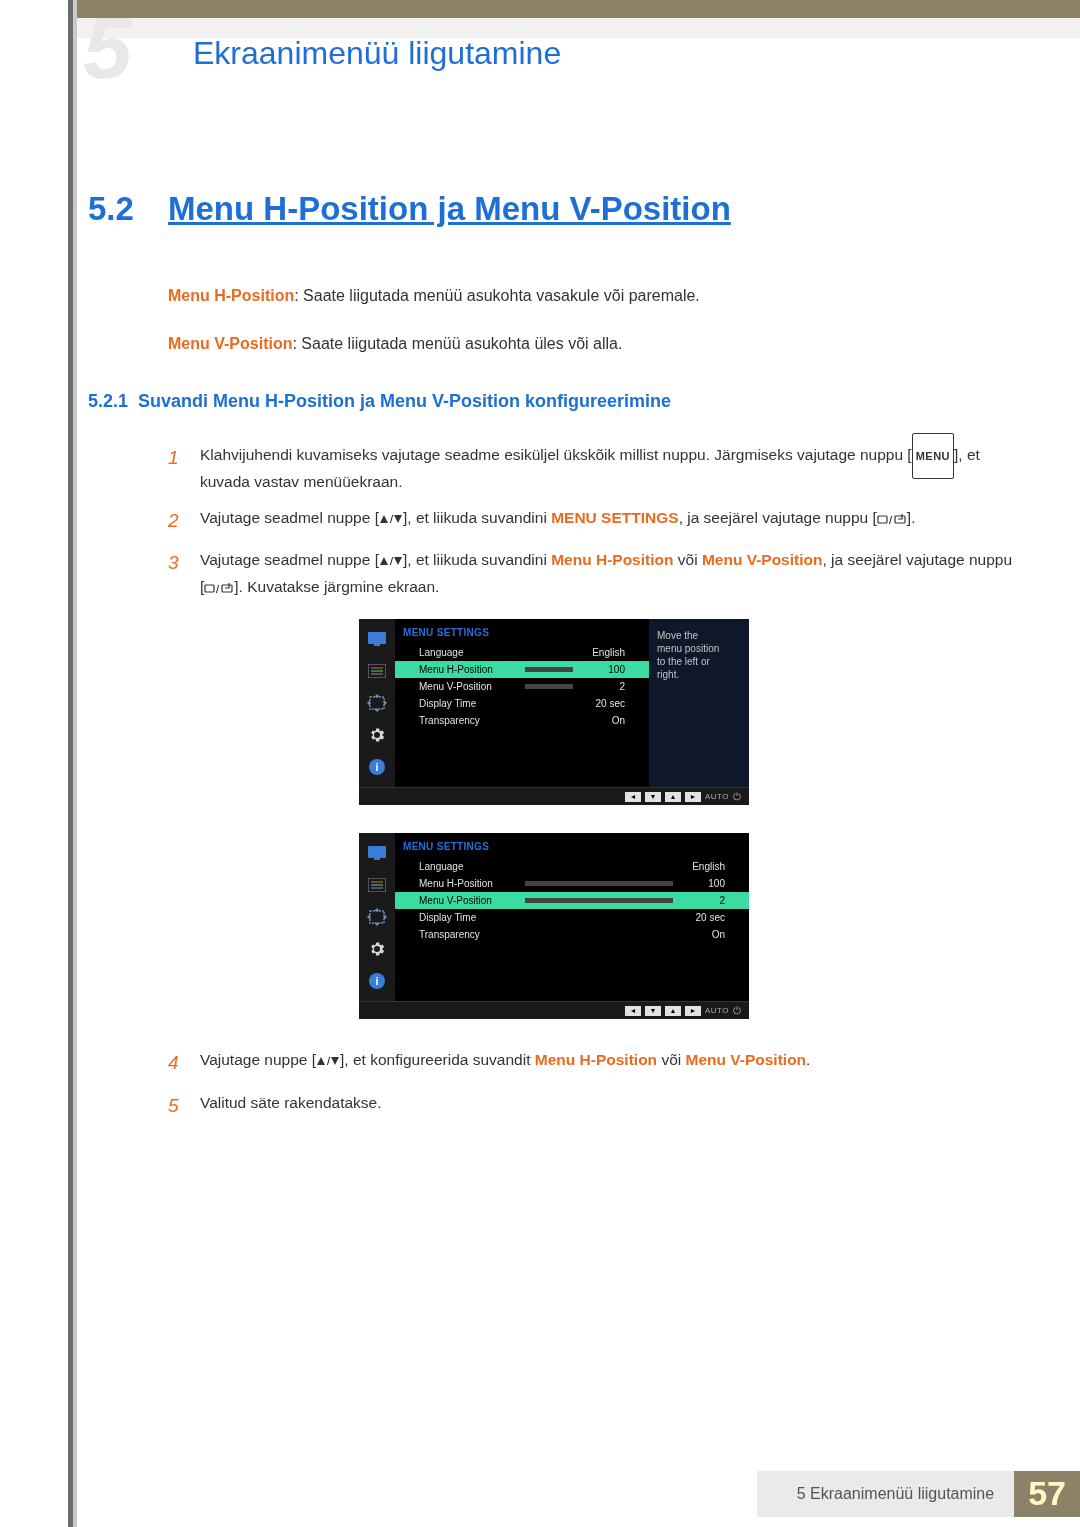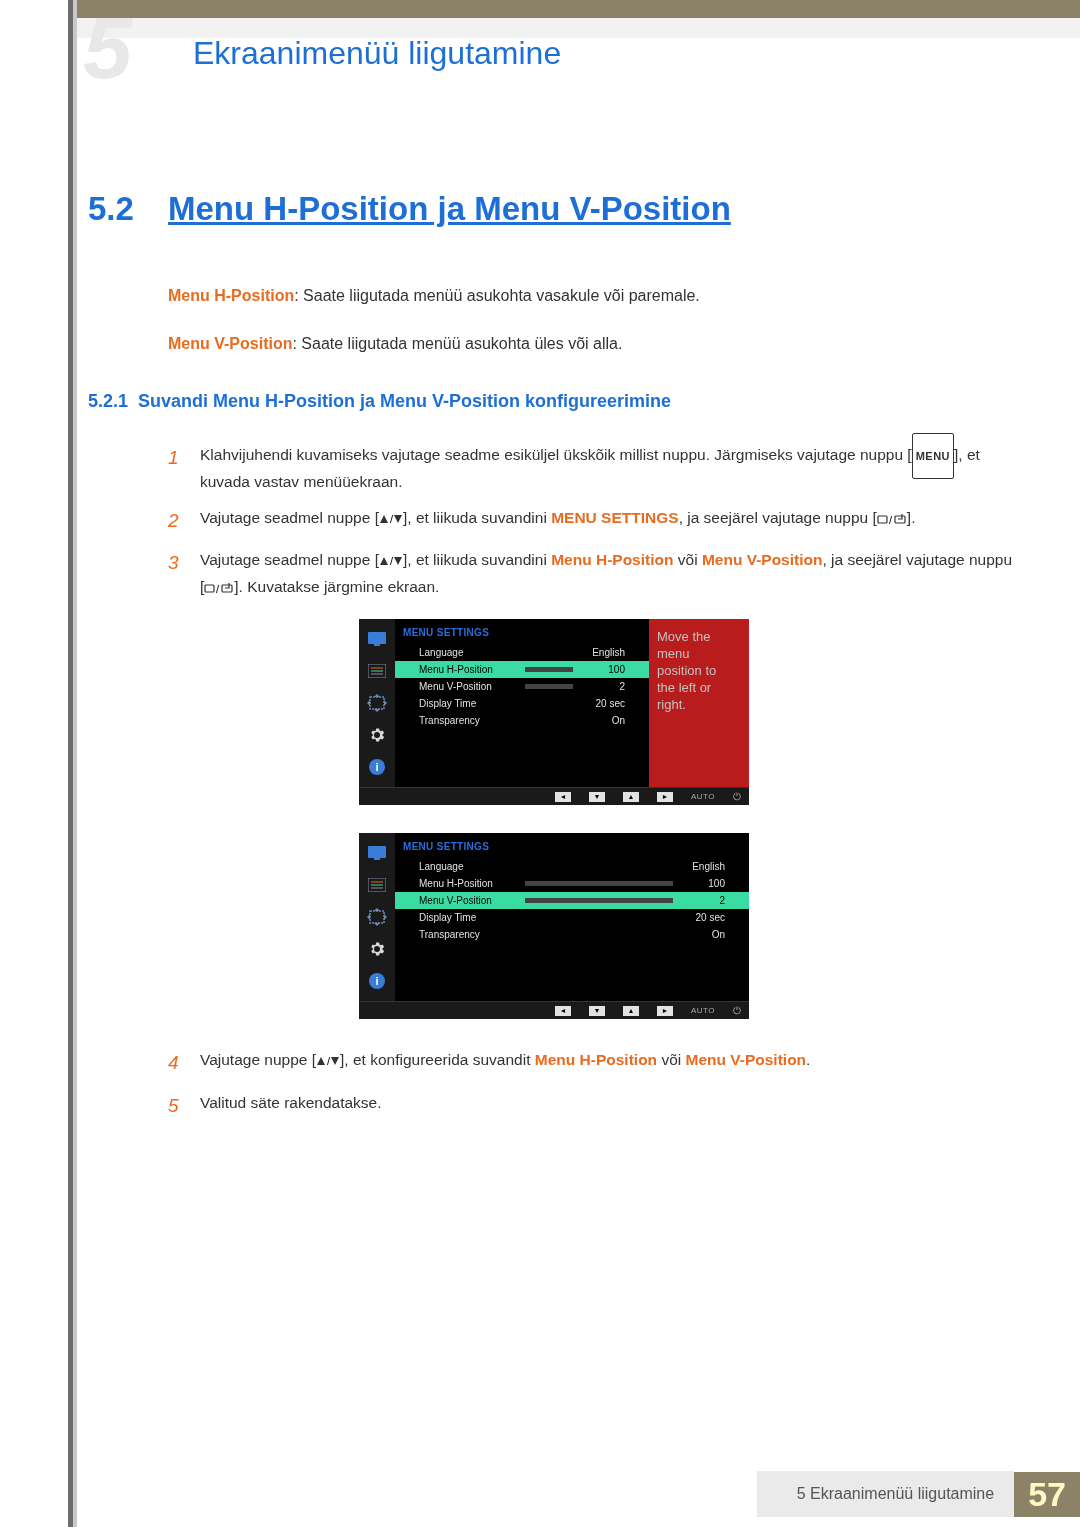--- a/index.html
+++ b/index.html
@@ -103,50 +103,49 @@
   .osd-row.sel { background: #3adca3; color: #000; }
   .osd-row .lbl { width: 100px; }
   .osd-row .bar { flex: 1; height: 5px; background: #444; position: relative; margin: 0 6px; }
   .osd-row .bar .fill { height: 100%; background: #bdbdbd; }
   .osd-row.sel .bar .fill { background: #fff; }
   .osd-row .val { width: 46px; text-align: right; }
   .osd-empty { height: 56px; }
   .osd-help {
     width: 100px;
     padding: 10px 24px 0 8px;
-    font-size: 13px;
+    font-size: 10px;
     color: #c2c2c2;
     line-height: 1.3;
-    background: #b91c1c;
+    background: #0f172a;
   }
   .osd-footer {
     height: 18px;
     background: #1a1a1a;
     display: flex;
     align-items: center;
     justify-content: flex-end;
-    gap: 18px;
+    gap: 4px;
     padding: 0 8px;
     border-top: 1px solid #333;
   }
   .osd-footer .fb {
     width: 16px; height: 10px;
     background: #e2e2e2;
     display: flex; align-items: center; justify-content: center;
     color: #000; font-size: 7px;
   }
   .osd-footer .auto { font-size: 8px; color: #aaa; letter-spacing: 0.5px; }
   .osd-footer .pwr { color: #aaa; font-size: 10px; }
   .osd-block { display: flex; flex-direction: column; }
   .page-footer {
     position: absolute;
     bottom: 10px;
     right: 0;
     display: flex;
-    align-items: center;
     margin-left: 12px;
   }
   .page-footer .txt {
     background: #eaeaea;
     color: #555;
     font-size: 16px;
     padding: 14px 20px 14px 40px;
   }
   .page-footer .pg {
     background: #8c8267;

